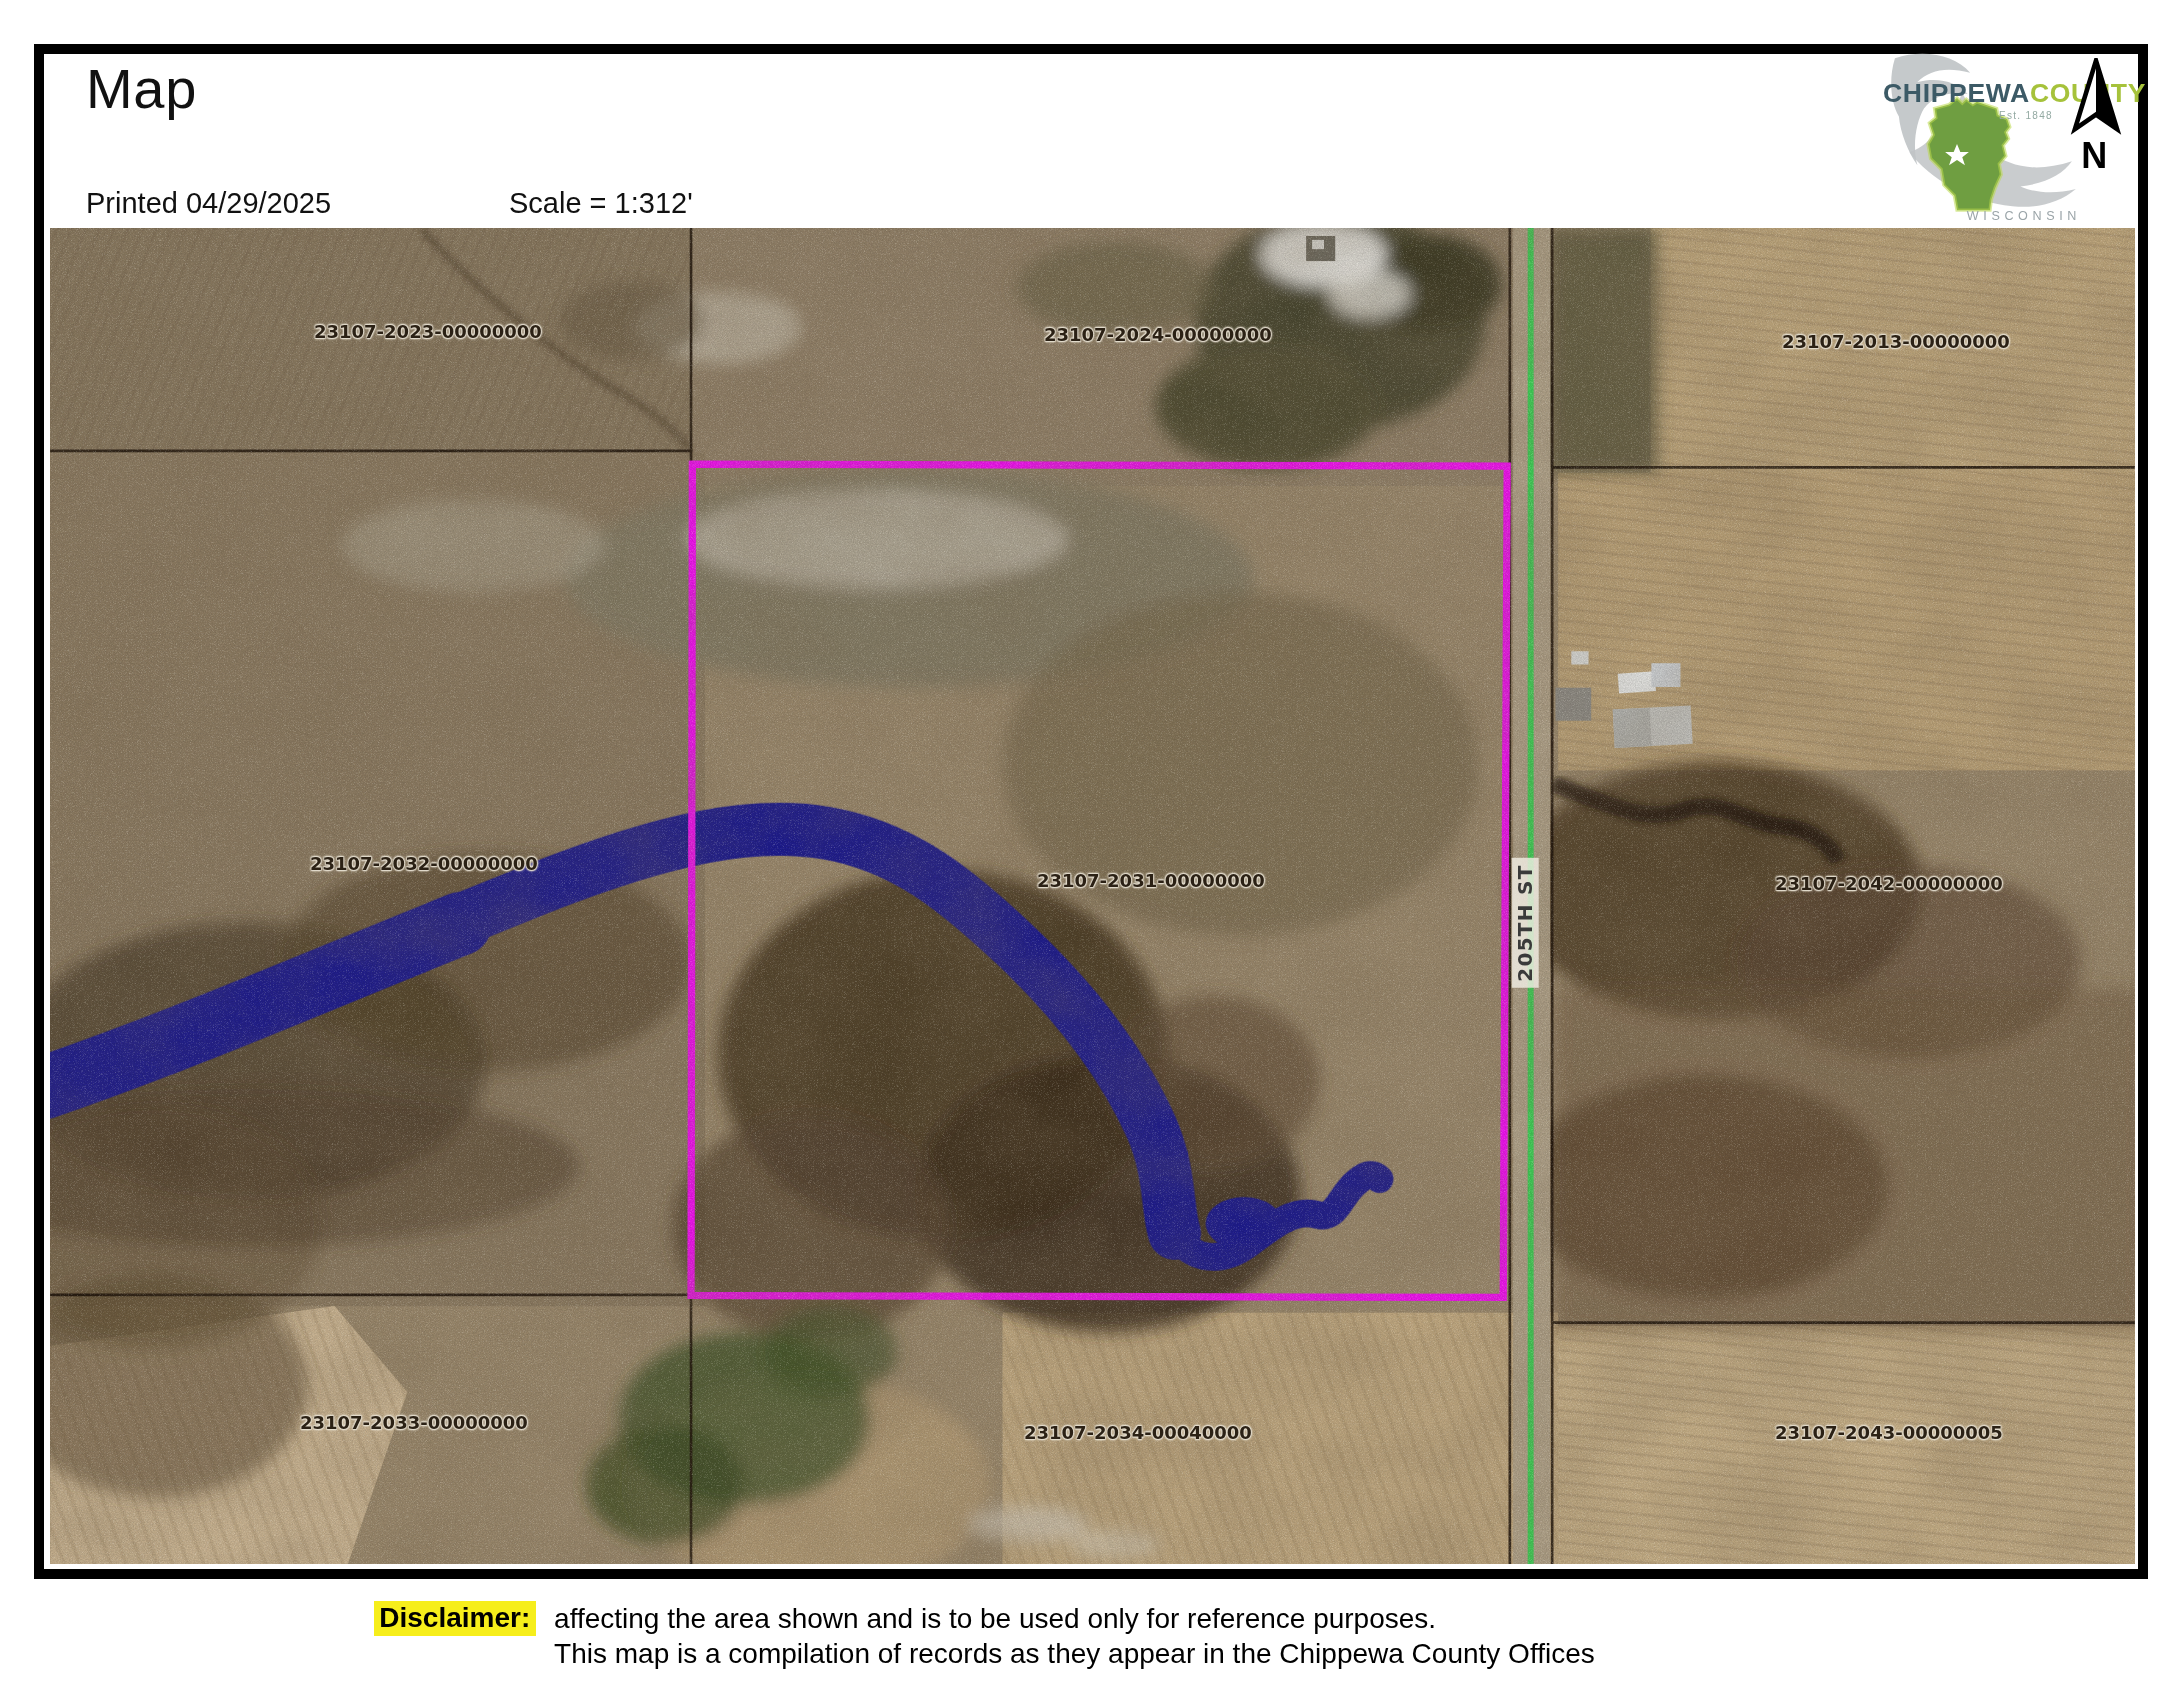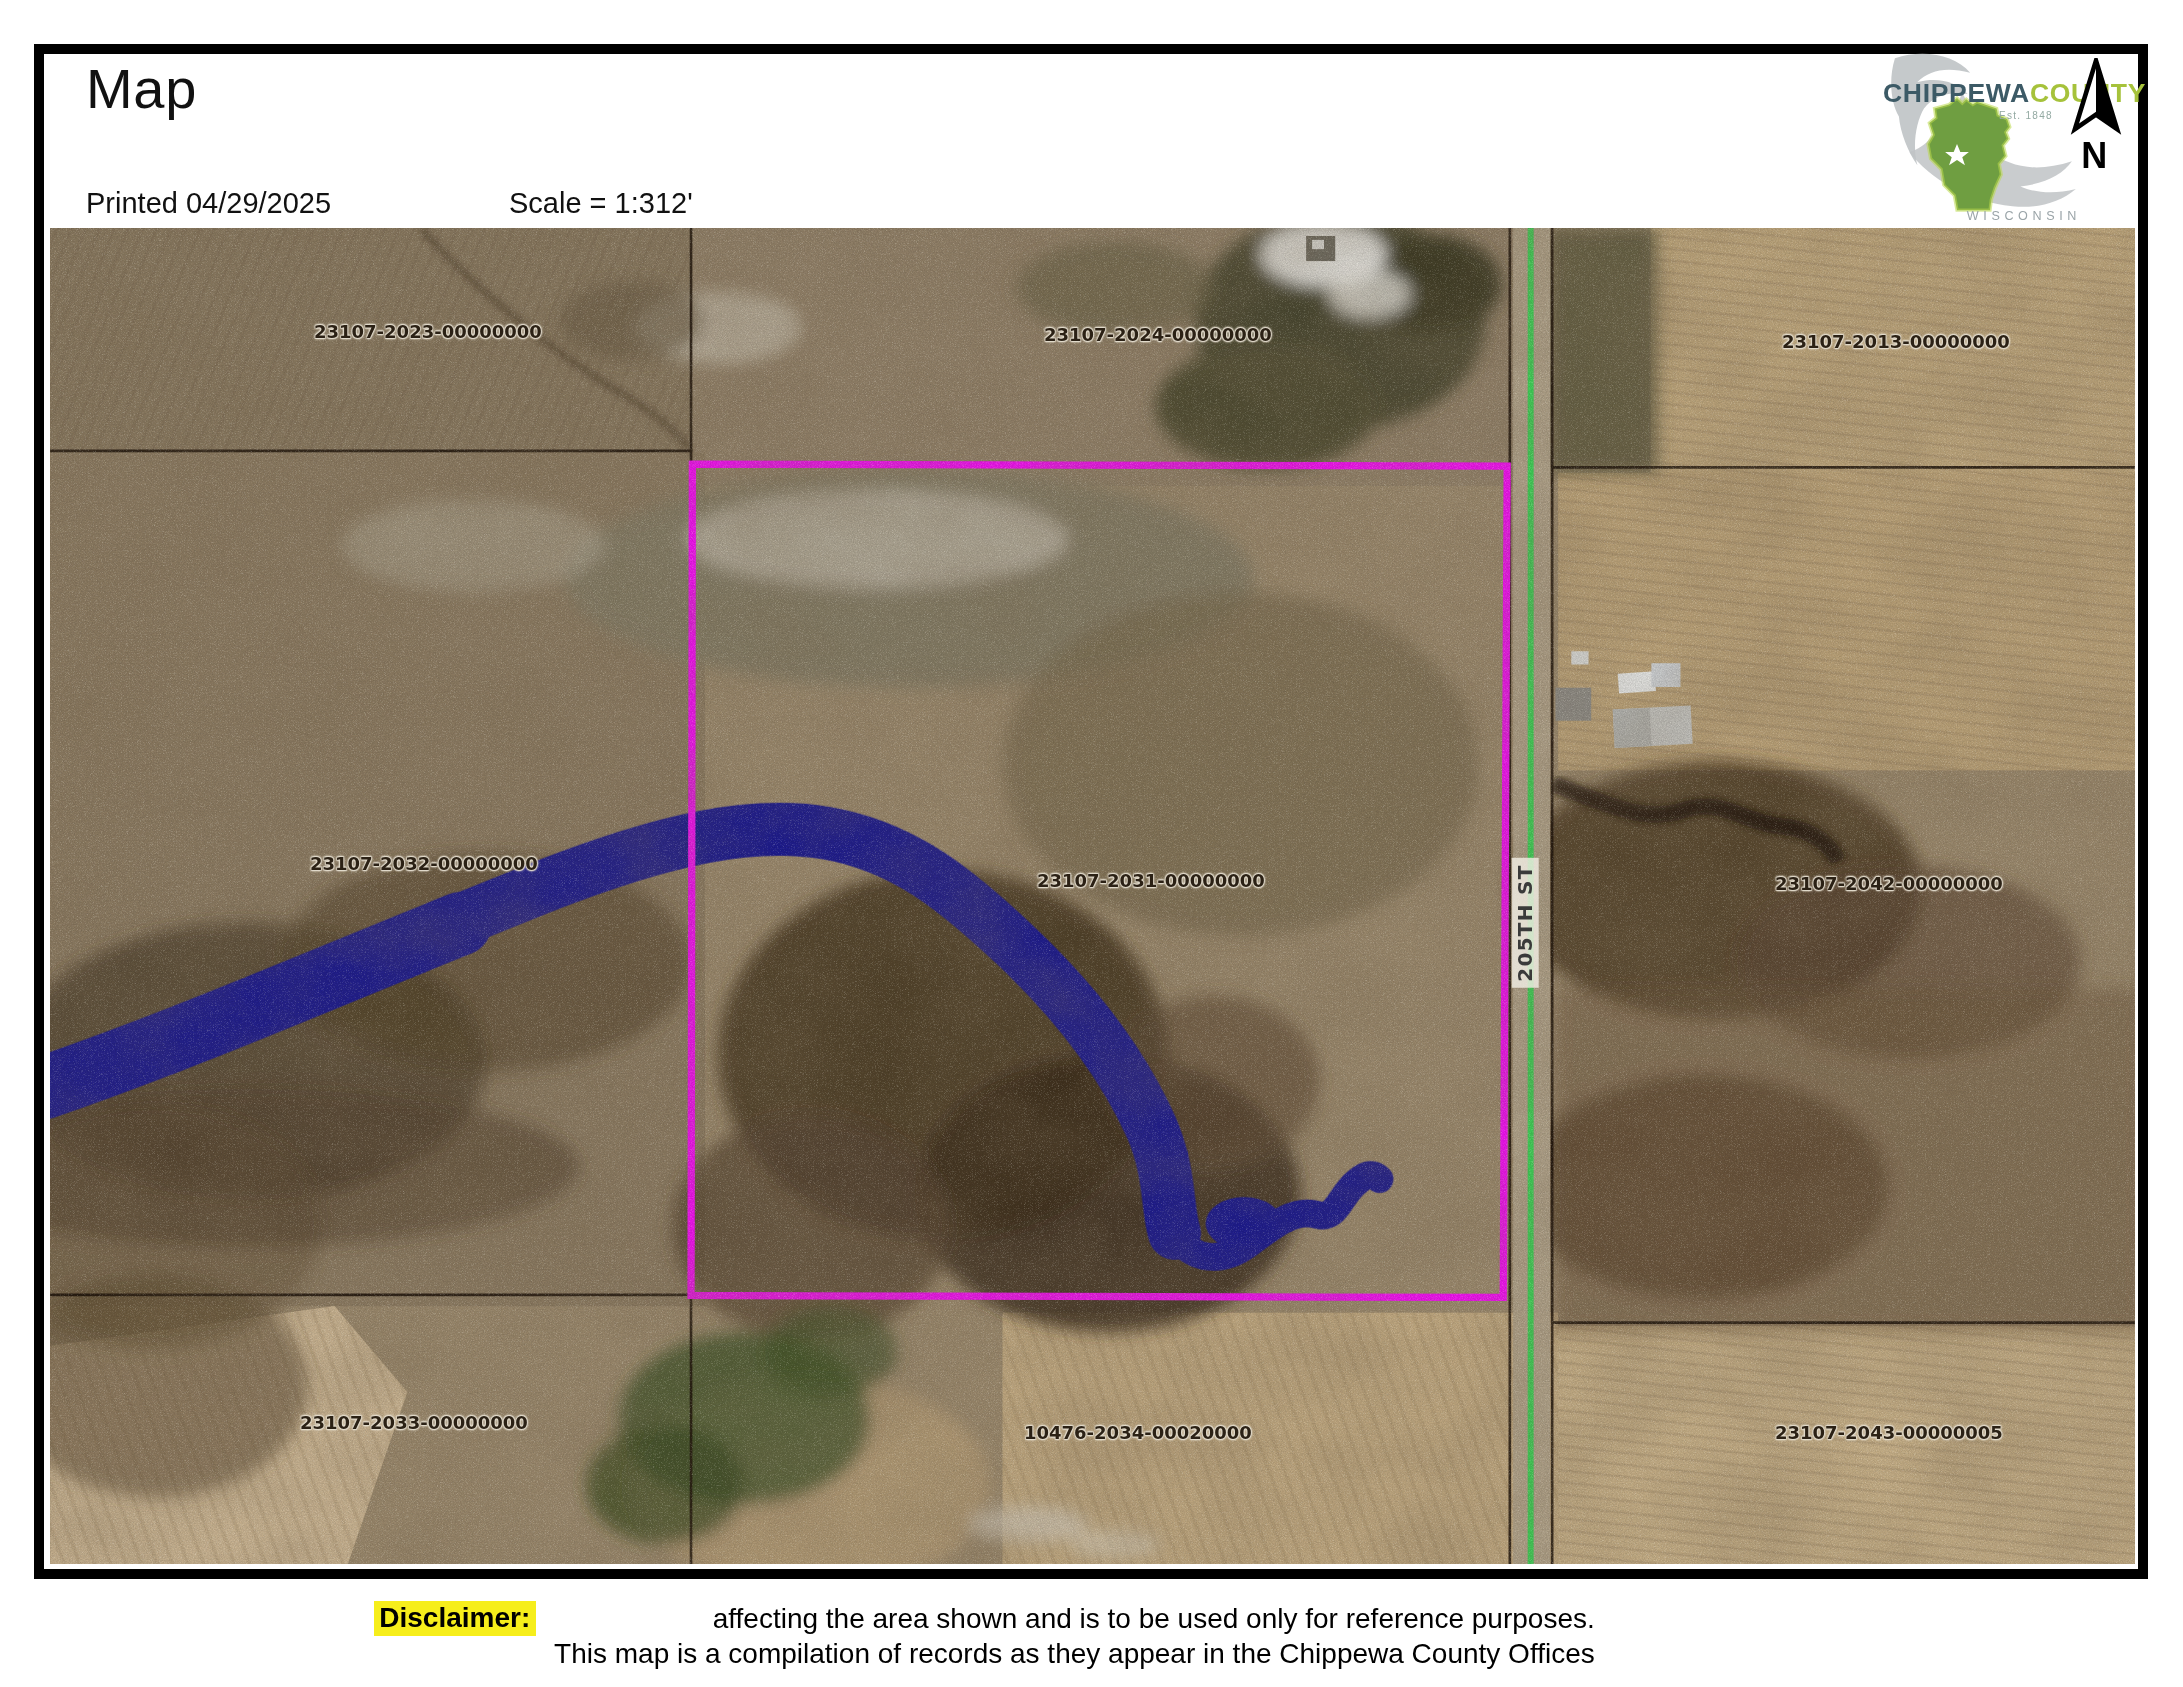--- a/index.html
+++ b/index.html
@@ -31,21 +31,21 @@
   .map svg{position:absolute;left:0;top:0;}
   .plabel{position:absolute;font-family:"DejaVu Sans",sans-serif;font-weight:bold;font-size:18px;
           color:#2b2115;letter-spacing:0px;white-space:nowrap;
           text-shadow:0 0 3.3px #e3dccd,0.7px 0.7px 1.3px #e3dccd,-0.7px -0.7px 1.3px #e3dccd,0.7px -0.7px 1.3px #e3dccd,-0.7px 0.7px 1.3px #e3dccd;padding-left:40px;}
   .road-label{position:absolute;left:1475px;top:695px;transform:translate(-50%,-50%) rotate(-90deg);
               background:rgba(240,237,227,0.82);padding:1.3px 6px;font-family:"DejaVu Sans",sans-serif;
               font-weight:bold;font-size:20px;color:#3a3a3a;letter-spacing:1.3px;white-space:nowrap;}
 
   
   .disclaimer{position:absolute;left:374px;top:1601px;display:flex;align-items:flex-start;gap:18.5px;
-              font-size:28px;color:#000;text-align:right;}
+              font-size:28px;color:#000;}
   .disc-label{display:inline-block;padding:0.7px 5.3px 2px 5.3px;font-weight:bold;}
   .disc-lines{line-height:35px;}
 </style>
 </head>
 <body>
 
 <div class="page">
   <div class="frame"></div>
 
   <div class="page-title">Map</div>
@@ -214,21 +214,21 @@
       </g>
     </svg>
 
     <span class="plabel" style="left:224px;top:93px">23107-2023-00000000</span>
     <span class="plabel" style="left:954px;top:96px">23107-2024-00000000</span>
     <span class="plabel" style="left:1692px;top:103px">23107-2013-00000000</span>
     <span class="plabel" style="left:220px;top:625px">23107-2032-00000000</span>
     <span class="plabel" style="left:947px;top:642px">23107-2031-00000000</span>
     <span class="plabel" style="left:1685px;top:645px">23107-2042-00000000</span>
     <span class="plabel" style="left:210px;top:1184px">23107-2033-00000000</span>
-    <span class="plabel" style="left:934px;top:1194px">10476-2034-00020000</span>
+    <span class="plabel" style="left:934px;top:1194px">23107-2034-00040000</span>
     <span class="plabel" style="left:1685px;top:1194px">23107-2043-00000005</span>
 
     <div class="road-label">205TH ST</div>
   </div>
 
   <div class="disclaimer">
     <span class="disc-label" style="background-color: rgb(246, 238, 27);">Disclaimer:</span>
     <div class="disc-lines">
       <div>affecting the area shown and is to be used only for reference purposes.</div>
       <div>This map is a compilation of records as they appear in the Chippewa County Offices</div>

